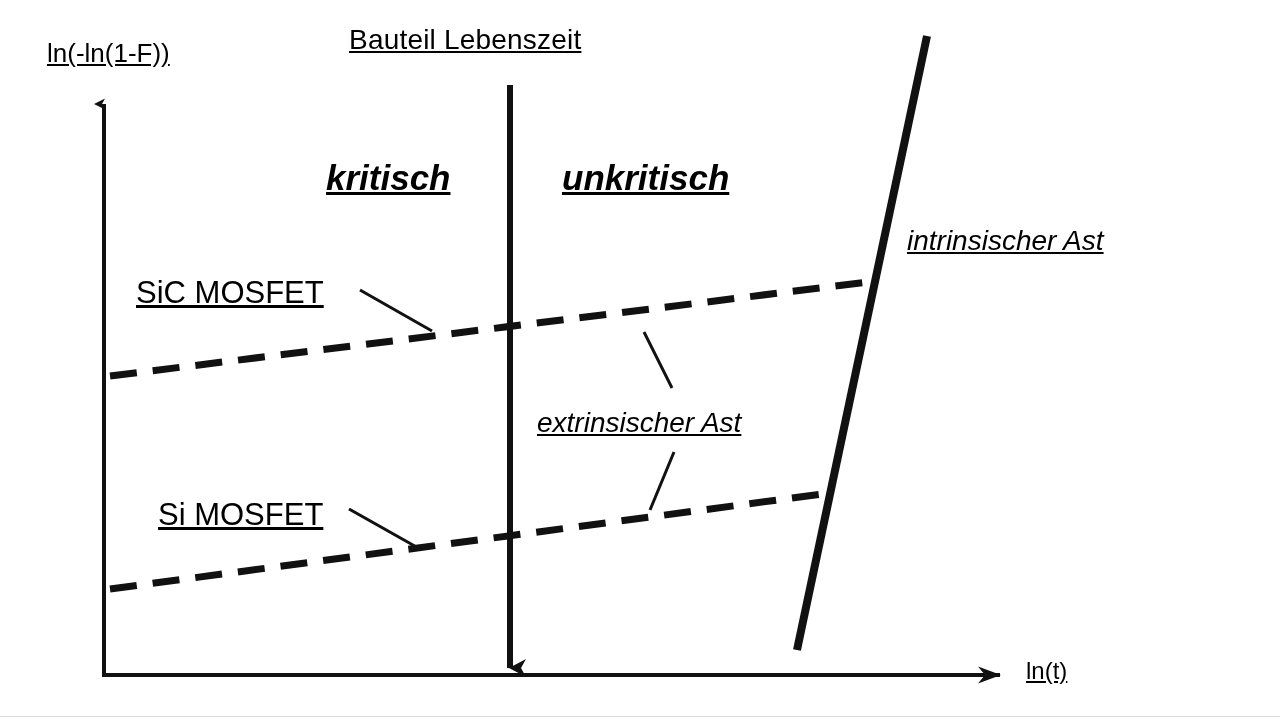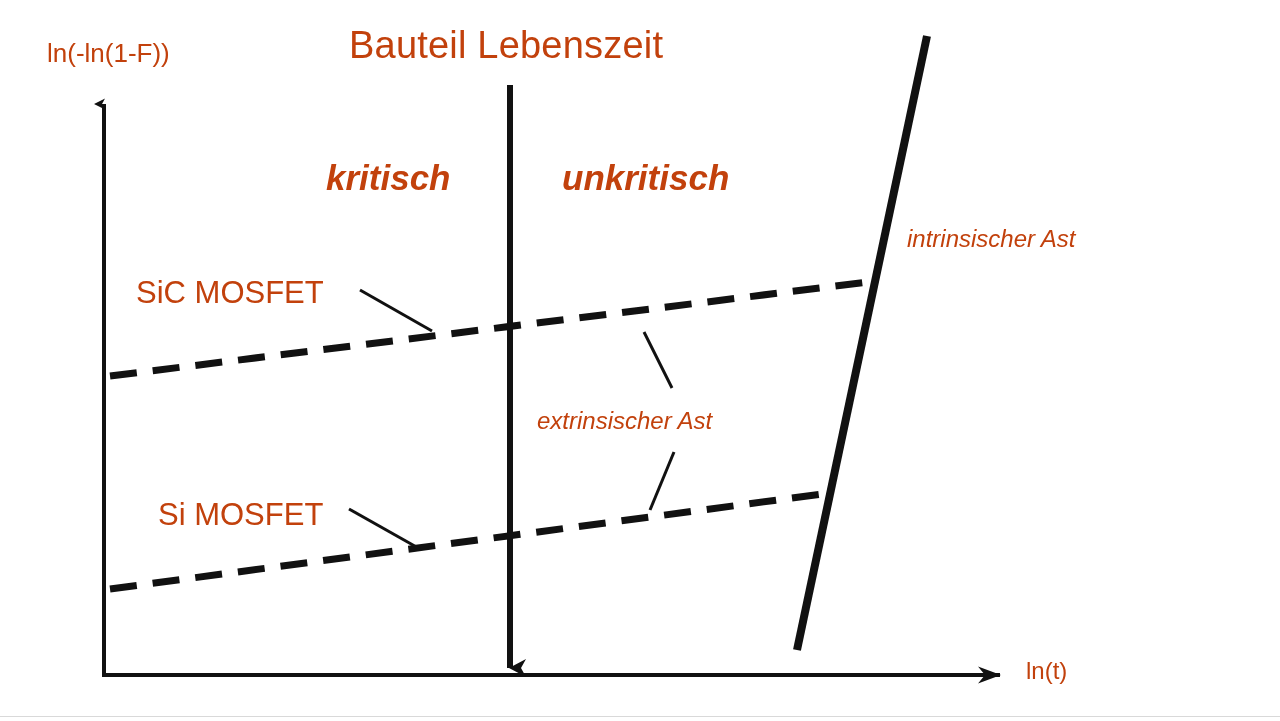--- a/index.html
+++ b/index.html
@@ -21,45 +21,46 @@
   #plot-svg {
     position: absolute;
     left: 0;
     top: 0;
     width: 1280px;
     height: 721px;
     display: block;
   }
   .fig-label {
     position: absolute;
-    color: #c2410c;
+    color: #000000;
     white-space: nowrap;
     line-height: 1;
+    text-decoration: underline;
     -webkit-font-smoothing: antialiased;
   }
   .lbl-title {
-    font-size: 38px;
+    font-size: 28px;
     font-weight: 400;
     letter-spacing: 0.2px;
   }
   .lbl-axis {
     font-size: 26px;
     font-weight: 400;
   }
   .lbl-axis-x {
     font-size: 24px;
     font-weight: 400;
   }
   .lbl-zone {
     font-size: 35px;
     font-weight: bold;
     font-style: italic;
   }
   .lbl-branch {
-    font-size: 24px;
+    font-size: 28px;
     font-style: italic;
     font-weight: 400;
   }
   .lbl-device {
     font-size: 31px;
     font-weight: 400;
   }
   .bottom-rule {
     position: absolute;
     left: 0;

